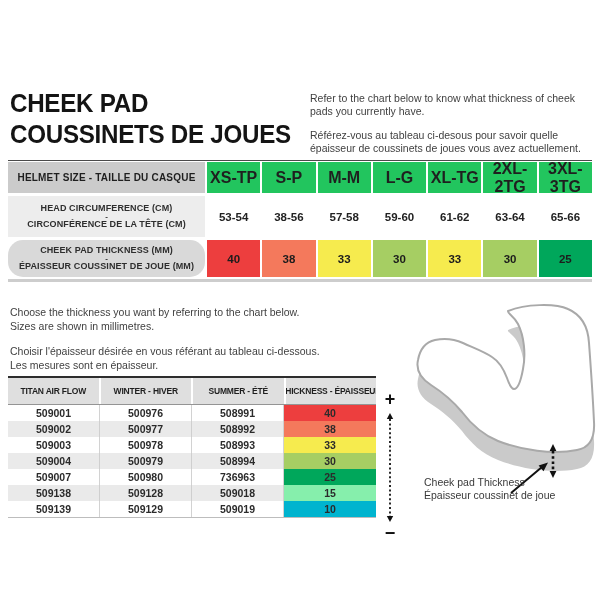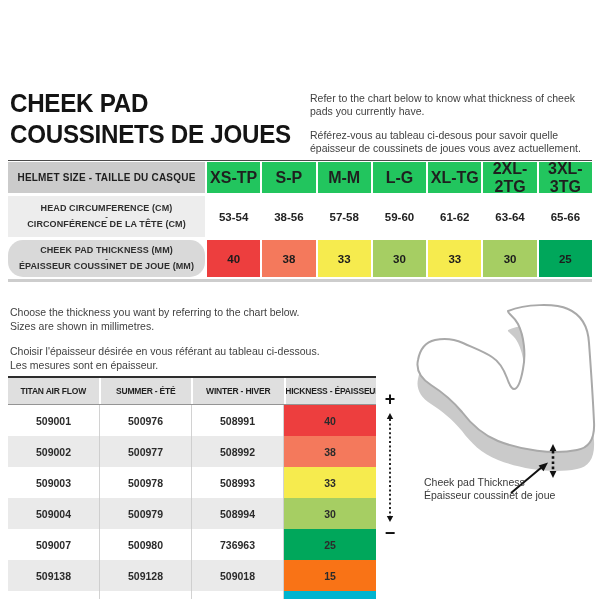--- a/index.html
+++ b/index.html
@@ -35,21 +35,21 @@
   
   .choose { position:absolute; left:10px; top:306px; font-size:10.5px; line-height:13.5px; color:#3f3f3f; }
   .choose p { margin:0 0 12px 0; }
   
   .part-table { position:absolute; left:8px; top:376px; width:368px; }
   .pt-header { display:grid; grid-template-columns:repeat(4,1fr); column-gap:2px;
     height:26px; border-top:2px solid #2d2d2d; border-bottom:1px solid #949494; background:#fff; }
   .pt-header .cell { background:#DFDFDF; font-size:8.5px; font-weight:bold;
     letter-spacing:-0.2px; color:#1f1f1f; white-space:nowrap; overflow:hidden; }
   .pt-body { border-bottom:1px solid #BDBDBD; }
-  .pt-row { display:grid; grid-template-columns:repeat(4,1fr); height:31px; }
+  .pt-row { display:grid; grid-template-columns:repeat(4,1fr); height:16px; }
   .pt-row .cell { font-size:10.5px; font-weight:bold; color:#2b2b2b; }
   .pt-row .sep { border-right:1px solid #D2D2D2; }
   .pt-row.alt .sep { border-right-color:#CFCFCF; }
   .pt-row.alt { background:#EAEAEA; }
   .pt-thk { color:#151515; }
   
   .indicator-svg { position:absolute; left:377px; top:390px; }
   .diagram-svg { position:absolute; left:385px; top:300px; }
   .svg-sign { font-family:"Liberation Sans", sans-serif; font-size:18px; font-weight:bold; fill:#111; }
   .diagram-label { position:absolute; left:424px; top:476px;
@@ -113,22 +113,22 @@
   <div class="choose">
     <p><span>Choose the thickness you want by referring to the chart below.</span><br>
       <span>Sizes are shown in millimetres.</span></p>
     <p><span>Choisir l'épaisseur désirée en vous référant au tableau ci-dessous.</span><br>
       <span>Les mesures sont en épaisseur.</span></p>
   </div>
 
   <div class="part-table">
     <div class="pt-header">
       <div class="cell">TITAN AIR FLOW</div>
+      <div class="cell">WINTER - HIVER</div>
       <div class="cell">SUMMER - ÉTÉ</div>
-      <div class="cell">WINTER - HIVER</div>
       <div class="cell">THICKNESS - ÉPAISSEUR</div>
     </div>
     <div class="pt-body">
       <div class="pt-row">
         <div class="cell sep">509001</div>
         <div class="cell sep">500976</div>
         <div class="cell sep">508991</div>
         <div class="cell pt-thk" style="background-color: rgb(237, 62, 62);">40</div>
       </div>
       <div class="pt-row alt">
@@ -152,21 +152,21 @@
       <div class="pt-row">
         <div class="cell sep">509007</div>
         <div class="cell sep">500980</div>
         <div class="cell sep">736963</div>
         <div class="cell pt-thk" style="background-color: rgb(0, 167, 91);">25</div>
       </div>
       <div class="pt-row alt">
         <div class="cell sep">509138</div>
         <div class="cell sep">509128</div>
         <div class="cell sep">509018</div>
-        <div class="cell pt-thk" style="background-color: #f97316;">15</div>
+        <div class="cell pt-thk" style="background-color: #86efac;">15</div>
       </div>
       <div class="pt-row">
         <div class="cell sep">509139</div>
         <div class="cell sep">509129</div>
         <div class="cell sep">509019</div>
         <div class="cell pt-thk" style="background-color: rgb(0, 180, 207);">10</div>
       </div>
     </div>
   </div>
 

